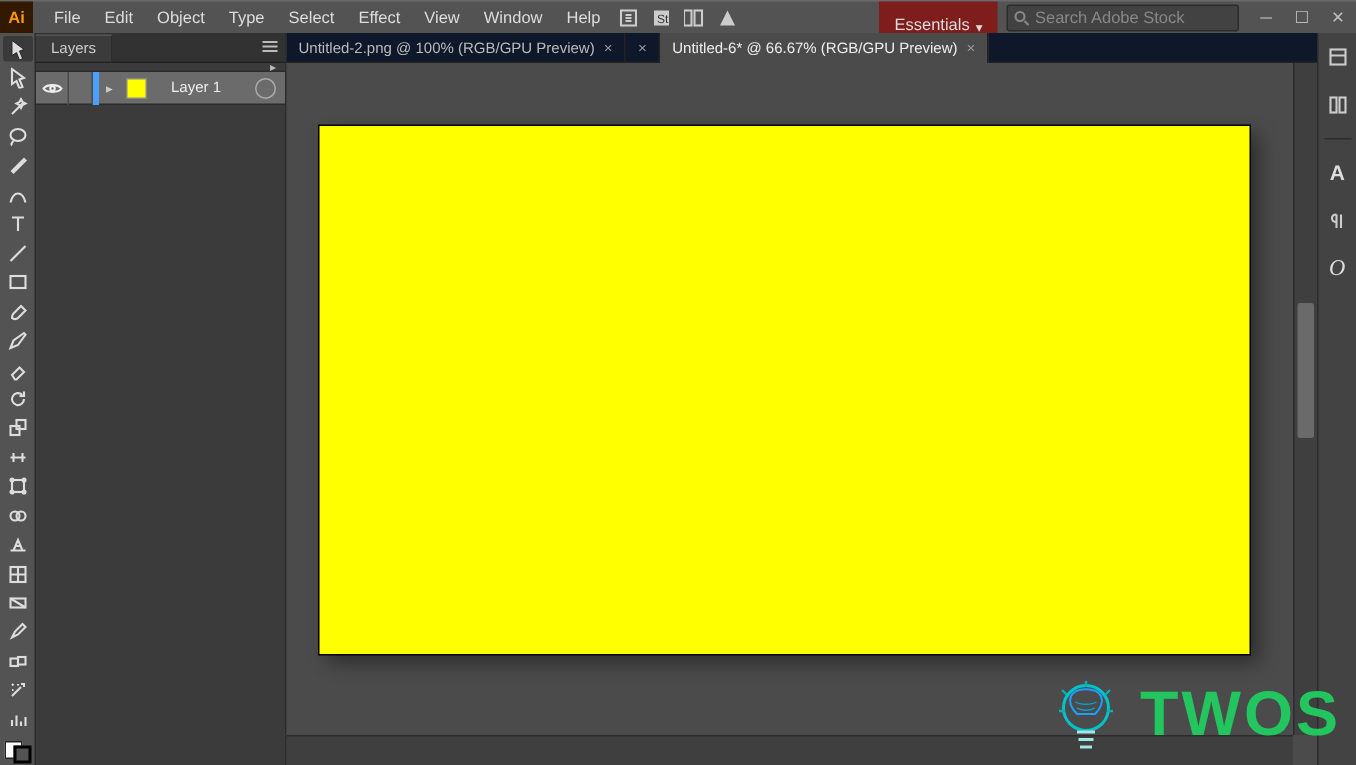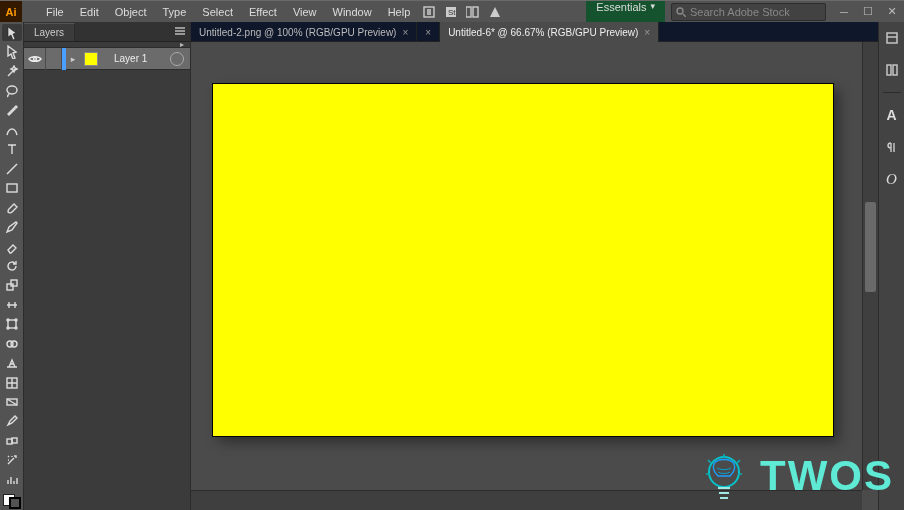--- a/index.html
+++ b/index.html
@@ -1,24 +1,24 @@
 <!DOCTYPE html>
 <html><head>
 <meta charset="utf-8">
 <style>
 * { margin:0; padding:0; box-sizing:border-box; font-family:"Segoe UI",Tahoma,Arial,sans-serif; user-select:none; }
 body { width:904px; height:510px; background:#323232; overflow:hidden; position:relative; }
 
 
 .menubar { height:22px; background:#535353; display:flex; align-items:center; font-size:11px; color:#ddd; border-top:1px solid #6a6a6a; }
-.app-logo { width:22px; height:22px; background:#321900; color:#ff9a00; font-weight:bold; font-size:11px; display:flex; align-items:center; justify-content:center; margin-right:16px; }
+.app-logo { width:22px; height:22px; background:#321900; color:#ff9a00; font-weight:bold; font-size:11px; display:flex; align-items:center; justify-content:center; margin-right:6px; }
 .menu-item { padding:0 8px; height:100%; display:flex; align-items:center; cursor:default; }
 .menubar .spacer { flex:1; }
 .mb-icon { width:22px; height:22px; display:flex; align-items:center; justify-content:center; color:#ccc; }
-.workspace-switch { display:flex; align-items:flex-start; background:#14532d; padding:0 10px; height:22px; font-size:11px; color:#ddd; }
+.workspace-switch { display:flex; align-items:flex-end; background:#7f1d1d; padding:0 10px; height:22px; font-size:11px; color:#ddd; }
 .workspace-switch .chev { margin-left:4px; font-size:9px; }
 .searchbox { display:flex; align-items:center; background:#424242; height:18px; border:1px solid #2c2c2c; margin:12px 6px; padding:0 4px; width:155px; font-size:11px; color:#888; border-radius:2px; }
 .searchbox svg { margin-right:4px; }
 .win-buttons { display:flex; margin-left:auto; }
 .win-btn { width:24px; height:20px; display:flex; align-items:center; justify-content:center; color:#bbb; font-size:11px; }
 
 
 .workspace { position:absolute; top:22px; left:0; right:0; bottom:0; display:flex; }
 
 
@@ -59,21 +59,21 @@
 .scrollbar-v .thumb { position:absolute; left:2px; right:2px; top:160px; height:90px; background:#6a6a6a; border-radius:2px; }
 .scrollbar-h { position:absolute; left:0; right:16px; bottom:0; height:20px; background:#3f3f3f; border-top:1px solid #2c2c2c; }
 
 
 .right-dock { width:26px; background:#434343; border-left:1px solid #2c2c2c; display:flex; flex-direction:column; align-items:center; padding-top:6px; gap:12px; color:#ccc; }
 .dock-icon { width:20px; height:20px; display:flex; align-items:center; justify-content:center; }
 .dock-divider { width:18px; height:1px; background:#2c2c2c; }
 
 
 .watermark { position:absolute; right:10px; bottom:6px; display:flex; align-items:center; gap:8px; }
-.wm-text { font-size:42px; font-weight:800; letter-spacing:2px; color:#5eead4; font-family:Arial,sans-serif; }
+.wm-text { font-size:42px; font-weight:800; letter-spacing:2px; color:#22c55e; font-family:Arial,sans-serif; }
 
 
 svg { fill:none; stroke:currentColor; stroke-width:1.4; }
 </style>
 </head>
 <body>
 
 <div class="menubar">
   <div class="app-logo">Ai</div>
   <div class="menu-item">File</div>

